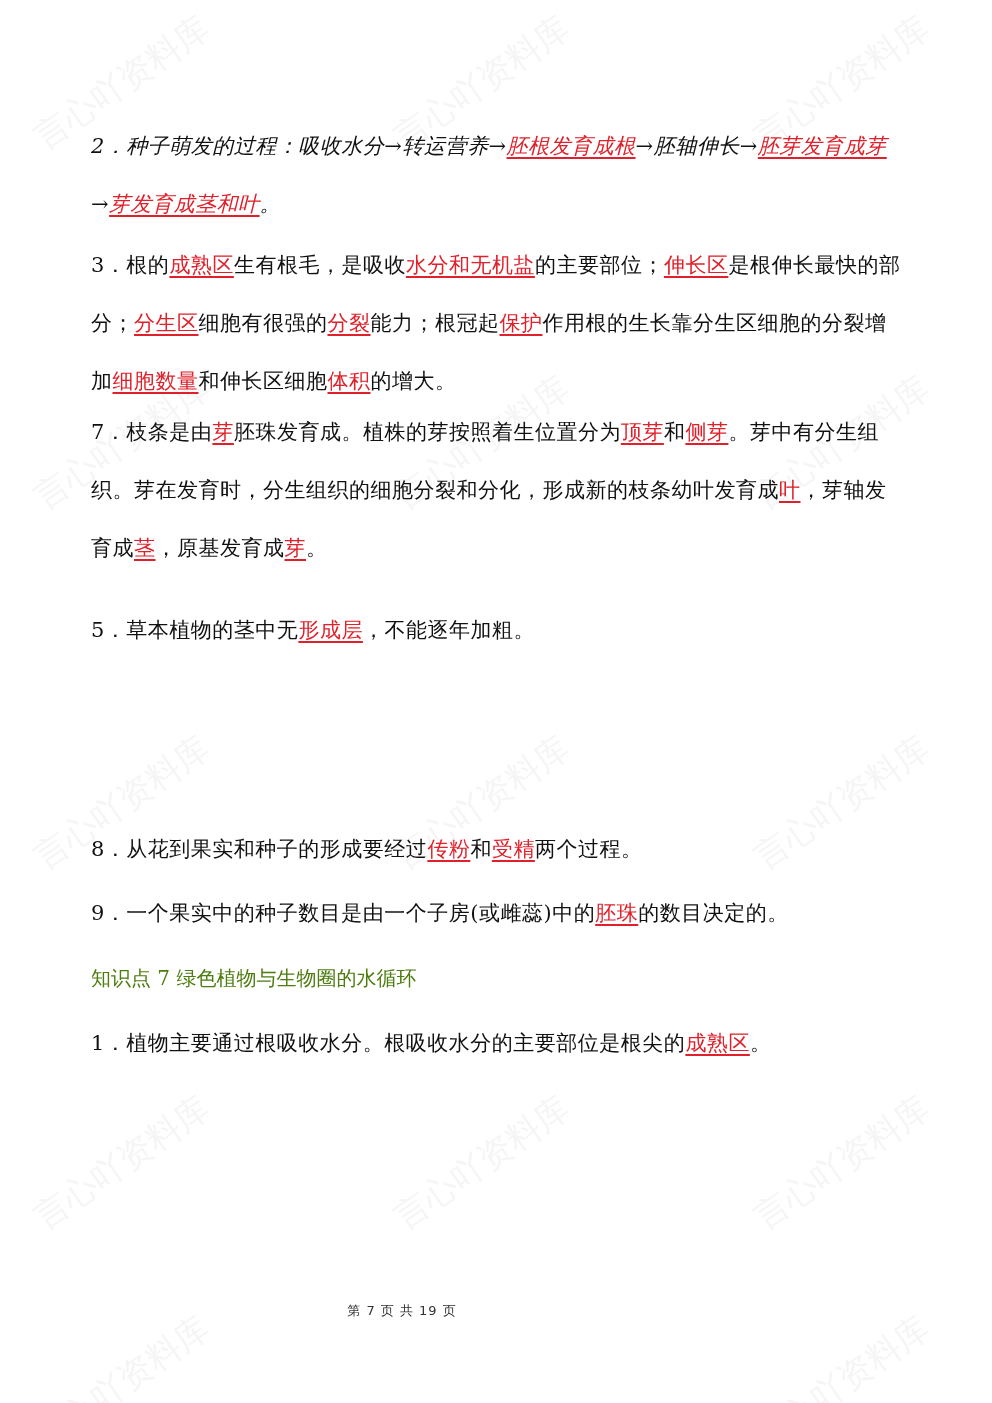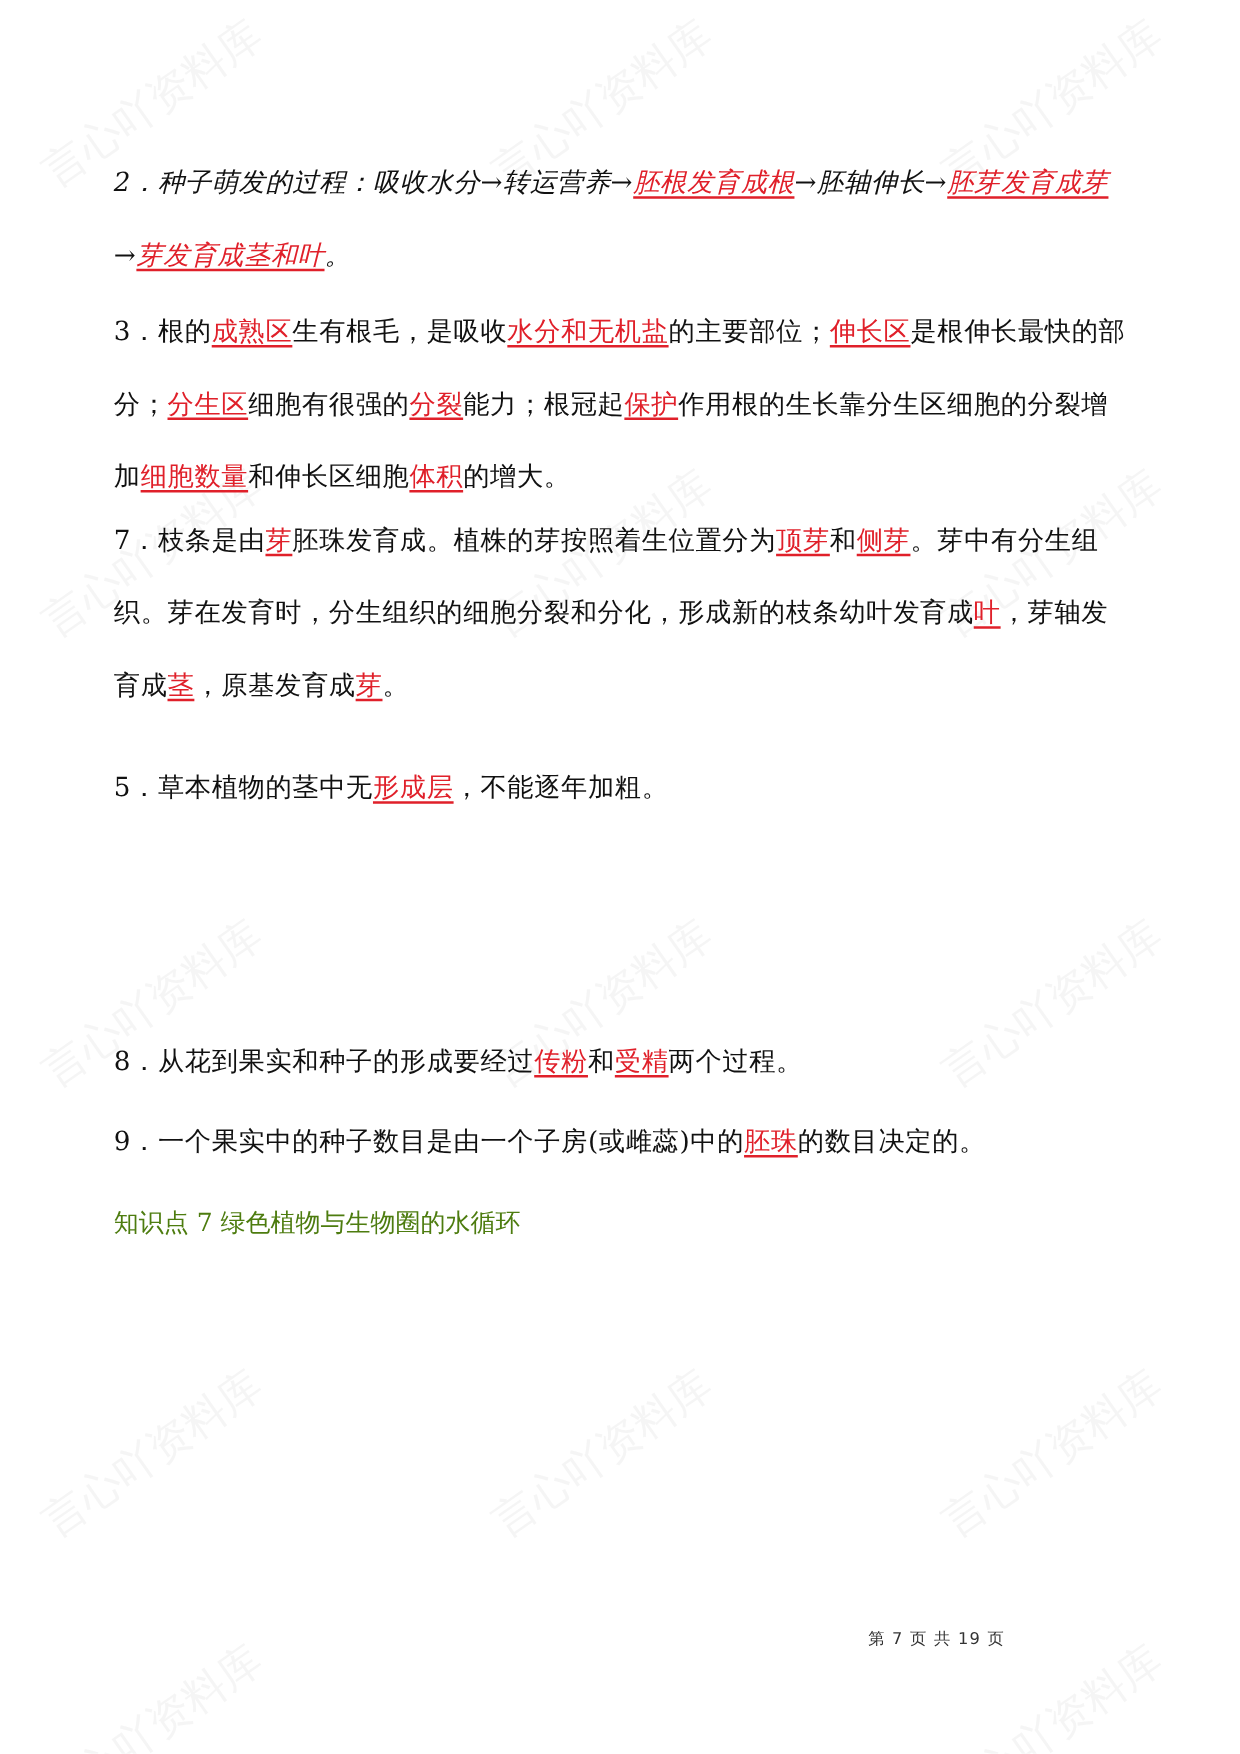--- a/index.html
+++ b/index.html
@@ -4,21 +4,21 @@
   <style>
     html, body { margin: 0; padding: 0; background: #ffffff; }
     body { width: 992px; height: 1403px; position: relative; overflow: hidden;
       font-family: "DejaVu Serif", "Liberation Serif", serif; color: #111; }
     .page { position: absolute; left: 0; top: 0; width: 992px; height: 1403px; }
     .para { position: absolute; left: 91px; width: 812px; font-size: 21px;
       line-height: 58px; letter-spacing: 0.5px; margin: 0; }
     .ans { color: #e0202a; text-decoration: underline; text-decoration-color: #e0202a;
       text-underline-offset: 4px; }
     .heading { position: absolute; left: 91px; font-size: 20px; color: #4d7c0f; line-height: 30px; }
-    .footer { position: absolute; left: 0; width: 804px; top: 1302px; text-align: right;
+    .footer { position: absolute; left: 0; width: 804px; top: 1302px; text-align: center;
       font-size: 13px; color: #333; letter-spacing: 1px; font-family: "DejaVu Sans", sans-serif; }
     .wm { position: absolute; font-size: 34px; color: rgba(200,200,200,0.18); transform: rotate(-35deg);
       font-family: "DejaVu Sans", sans-serif; white-space: nowrap; pointer-events: none; }
   </style>
 </head>
 <body>
 
 <div class="page">
   <div id="watermarks">
       <div class="wm" style="left: 20px; top: 60px;">言心吖资料库</div>
@@ -39,15 +39,16 @@
 
   <p class="para" style="top:117px;font-style:italic;"><span>2．种子萌发的过程：吸收水分→转运营养→</span><span class="ans">胚根发育成根</span><span>→胚轴伸长→</span><span class="ans">胚芽发育成芽</span><span>→</span><span class="ans">芽发育成茎和叶</span><span>。</span></p>
   <p class="para" style="top:236px;"><span>3．根的</span><span class="ans">成熟区</span><span>生有根毛，是吸收</span><span class="ans">水分和无机盐</span><span>的主要部位；</span><span class="ans">伸长区</span><span>是根伸长最快的部分；</span><span class="ans">分生区</span><span>细胞有很强的</span><span class="ans">分裂</span><span>能力；根冠起</span><span class="ans">保护</span><span>作用根的生长靠分生区细胞的分裂增加</span><span class="ans">细胞数量</span><span>和伸长区细胞</span><span class="ans">体积</span><span>的增大。</span></p>
   <p class="para" style="top:403px;"><span>7．枝条是由</span><span class="ans">芽</span><span>胚珠发育成。植株的芽按照着生位置分为</span><span class="ans">顶芽</span><span>和</span><span class="ans">侧芽</span><span>。芽中有分生组织。芽在发育时，分生组织的细胞分裂和分化，形成新的枝条幼叶发育成</span><span class="ans">叶</span><span>，芽轴发育成</span><span class="ans">茎</span><span>，原基发育成</span><span class="ans">芽</span><span>。</span></p>
   <p class="para" style="top:601px;"><span>5．草本植物的茎中无</span><span class="ans">形成层</span><span>，不能逐年加粗。</span></p>
   <p class="para" style="top:820px;"><span>8．从花到果实和种子的形成要经过</span><span class="ans">传粉</span><span>和</span><span class="ans">受精</span><span>两个过程。</span></p>
   <p class="para" style="top:884px;"><span>9．一个果实中的种子数目是由一个子房(或雌蕊)中的</span><span class="ans">胚珠</span><span>的数目决定的。</span></p>
 
   <div class="heading" style="top:963px;">知识点 7  绿色植物与生物圈的水循环</div>
 
+  <p class="para" style="top:1014px;"><span>1．植物主要通过根吸收水分。根吸收水分的主要部位是根尖的</span><span class="ans">成熟区</span><span>。</span></p>
 
   <div class="footer">第 7 页 共 19 页</div>
 </div>
 
 </body></html>

